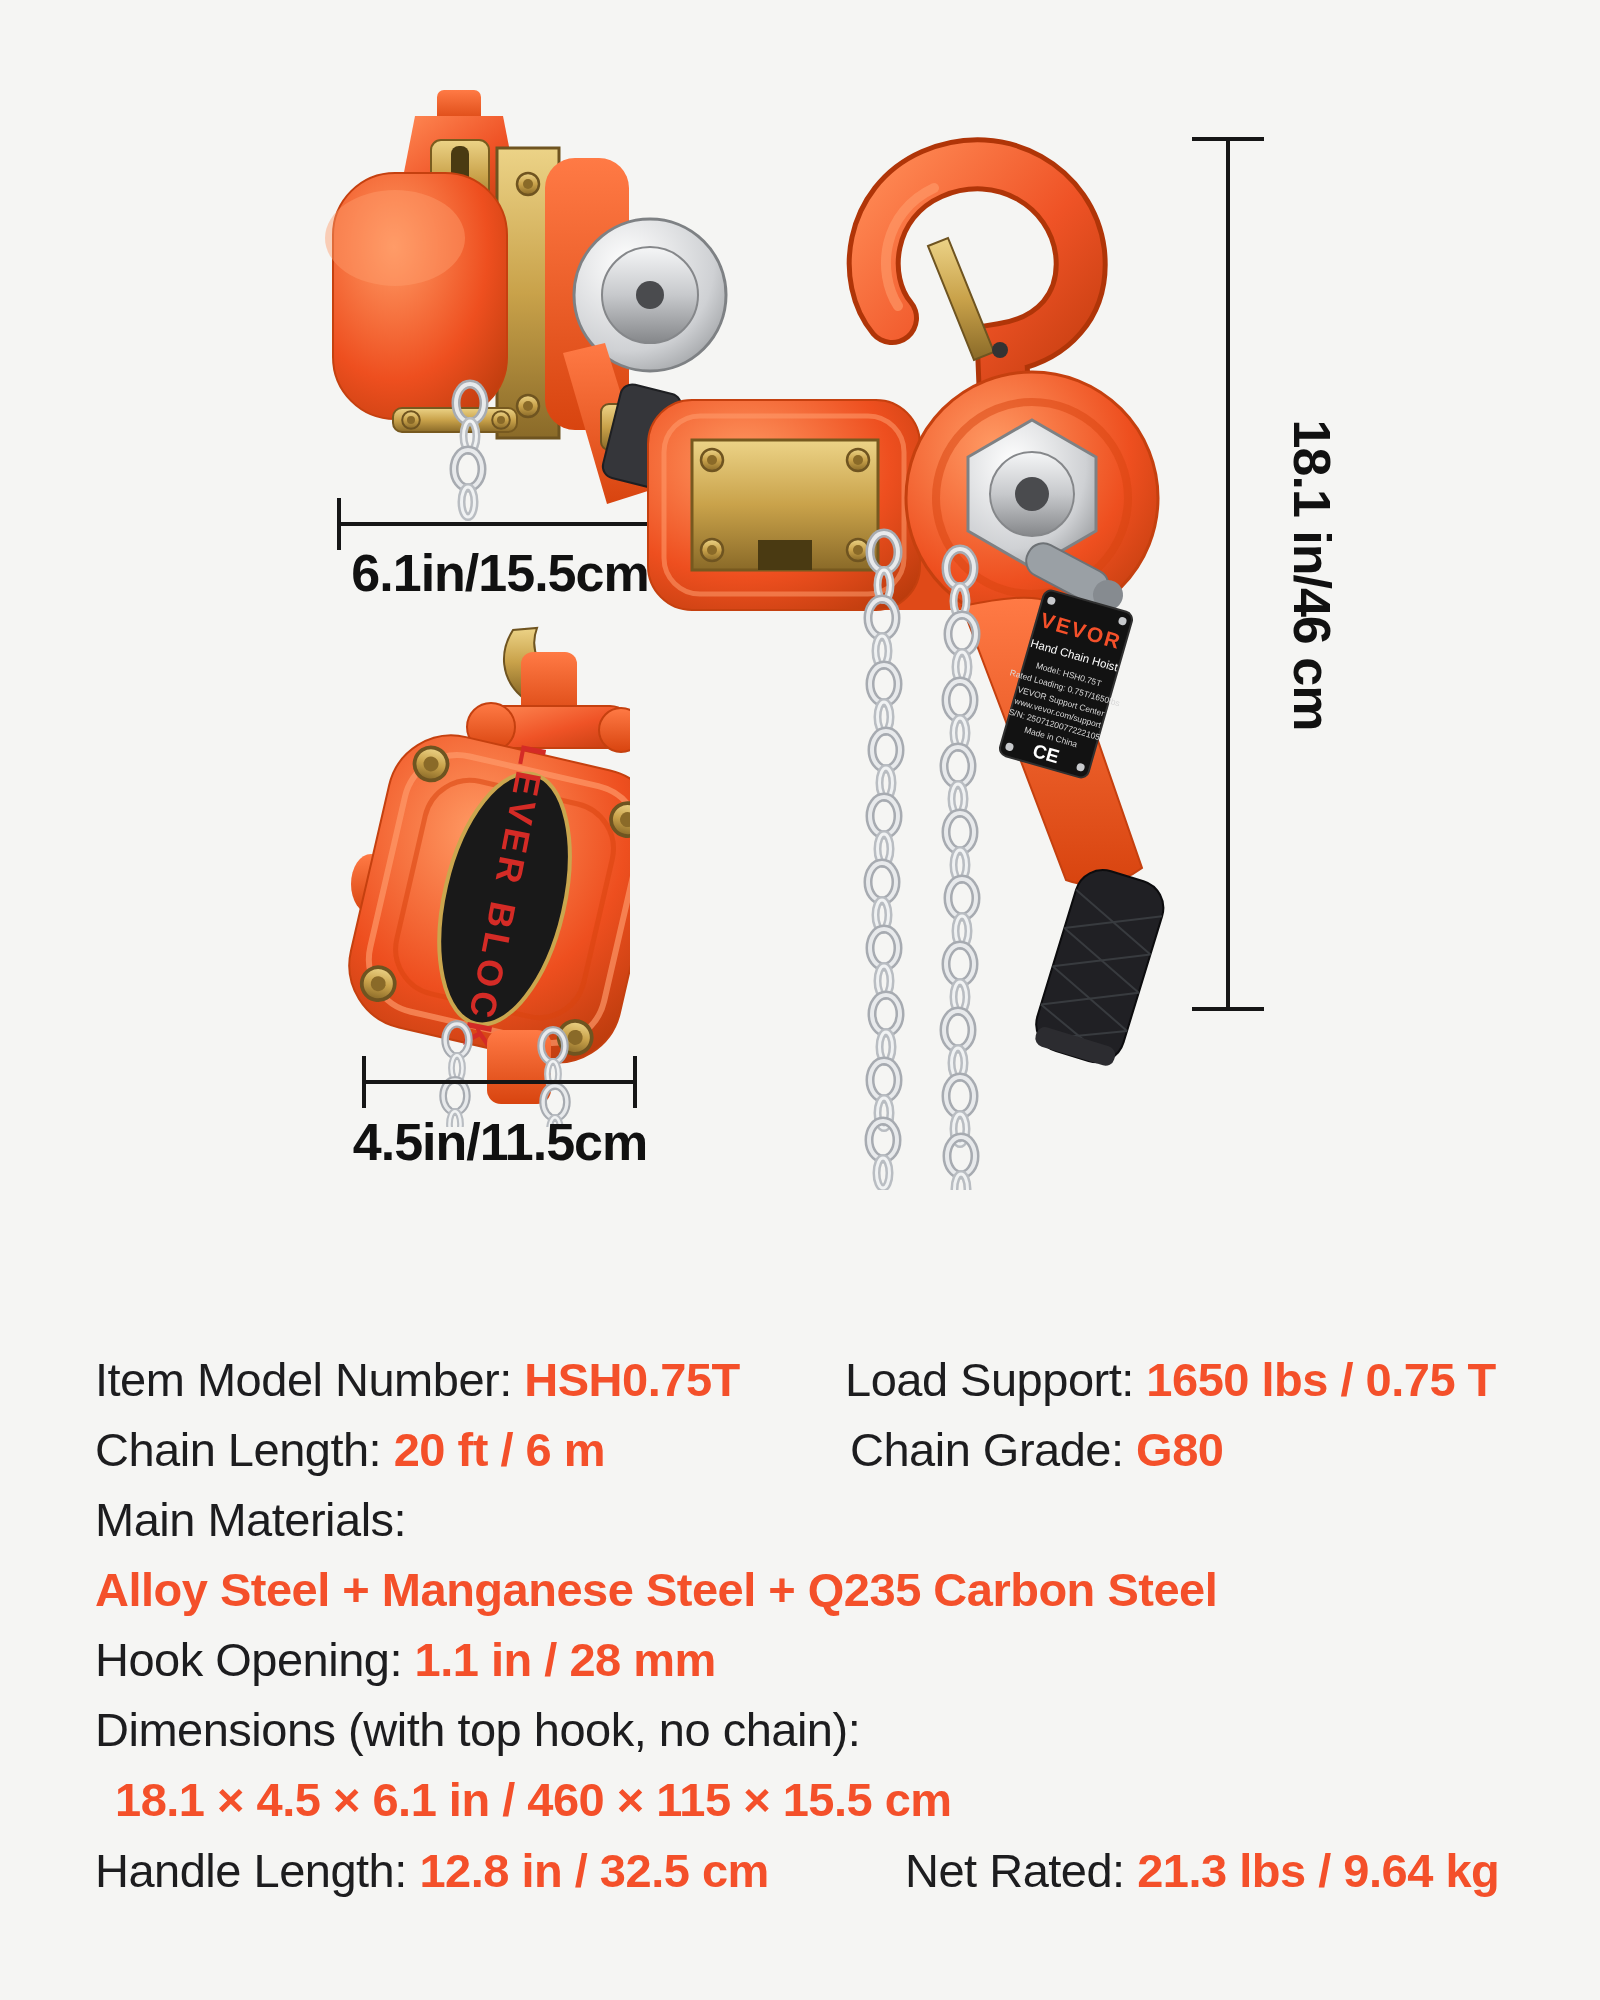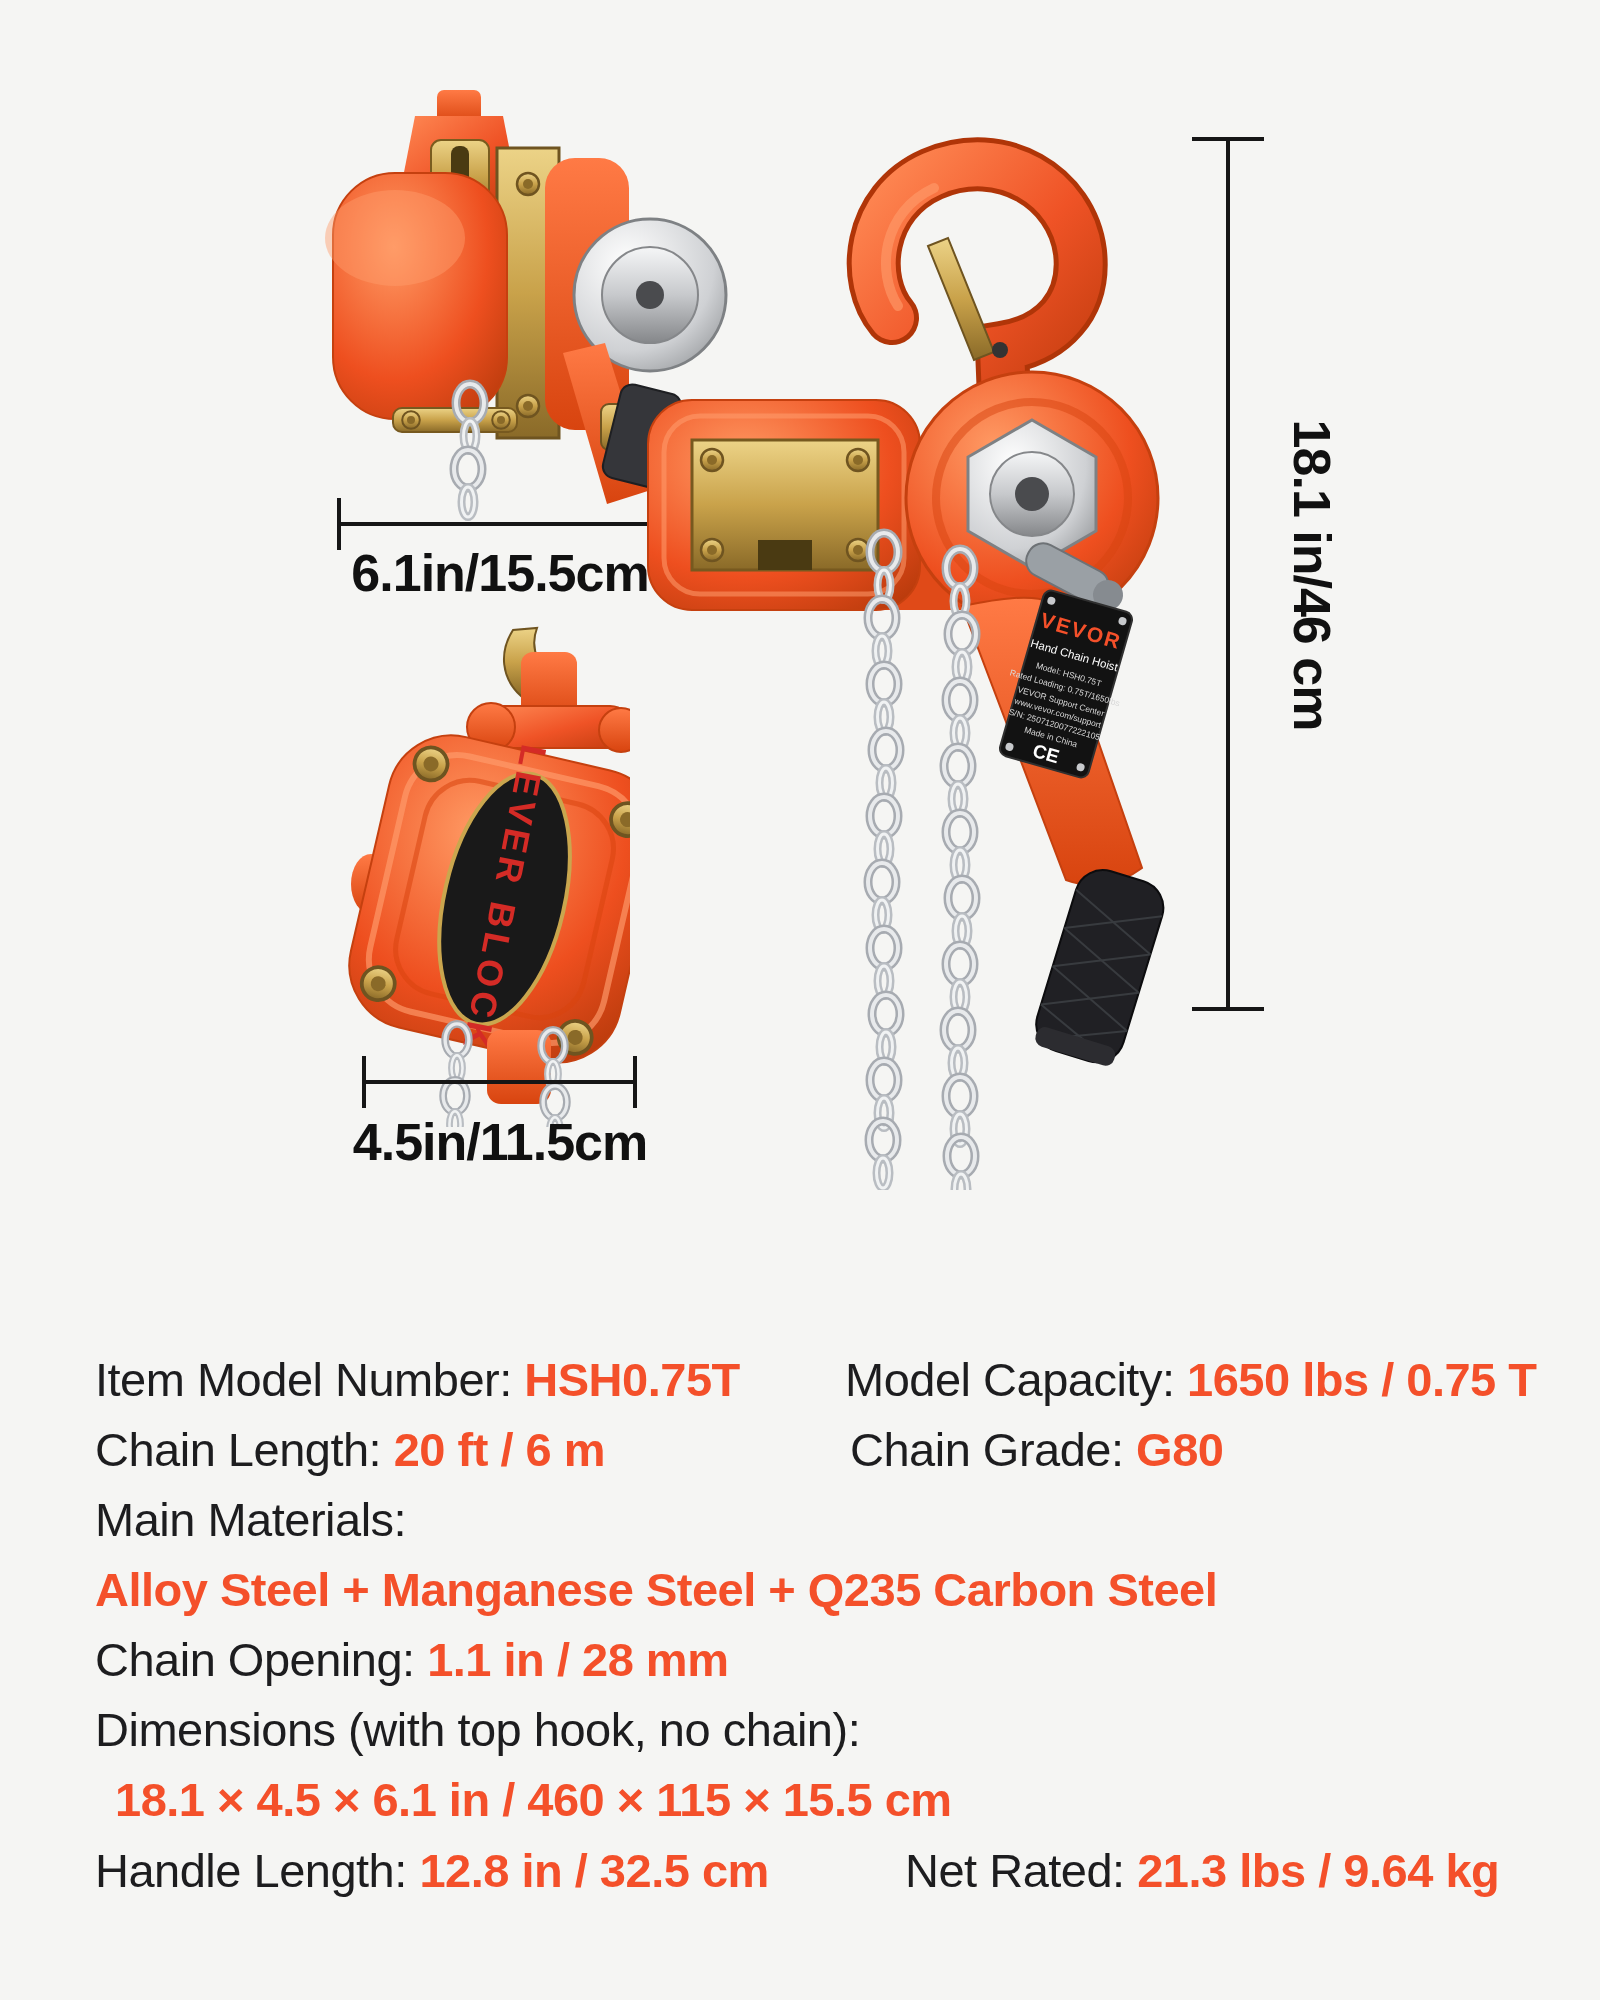--- a/index.html
+++ b/index.html
@@ -260,38 +260,38 @@
 
   <div class="vdim" style="left:1192px;top:137px;width:72px;height:866px;">
       <div class="line"></div>
     </div>
   <div class="dimlabel rot" style="left:1102px;top:545px;width:420px;">18.1 in/46 cm</div>
 
   <div class="specs">
 
     <div class="srow" style="top:0px;">
       <span><span class="lab">Item Model Number: </span><span class="val">HSH0.75T</span></span>
-      <span class="pair2" style="left:750px;"><span class="lab">Model Capacity: </span><span class="val">1650 lbs / 0.75 T</span></span>
+      <span class="pair2" style="left:750px;"><span class="lab">Load Support: </span><span class="val">1650 lbs / 0.75 T</span></span>
     </div>
 
     <div class="srow" style="top:70px;">
       <span><span class="lab">Chain Length: </span><span class="val">20 ft / 6 m</span></span>
       <span class="pair2" style="left:755px;"><span class="lab">Chain Grade: </span><span class="val">G80</span></span>
     </div>
 
     <div class="srow" style="top:140px;">
       <span class="lab">Main Materials:</span>
     </div>
 
     <div class="srow" style="top:210px;">
       <span class="val">Alloy Steel + Manganese Steel + Q235 Carbon Steel</span>
     </div>
 
     <div class="srow" style="top:280px;">
-      <span class="lab">Chain Opening: </span><span class="val">1.1 in / 28 mm</span>
+      <span class="lab">Hook Opening: </span><span class="val">1.1 in / 28 mm</span>
     </div>
 
     <div class="srow" style="top:350px;">
       <span class="lab">Dimensions (with top hook, no chain):</span>
     </div>
 
     <div class="srow" style="top:420px;margin-left:20px;">
       <span class="val">18.1 × 4.5 × 6.1 in / 460 × 115 × 15.5 cm</span>
     </div>
 

